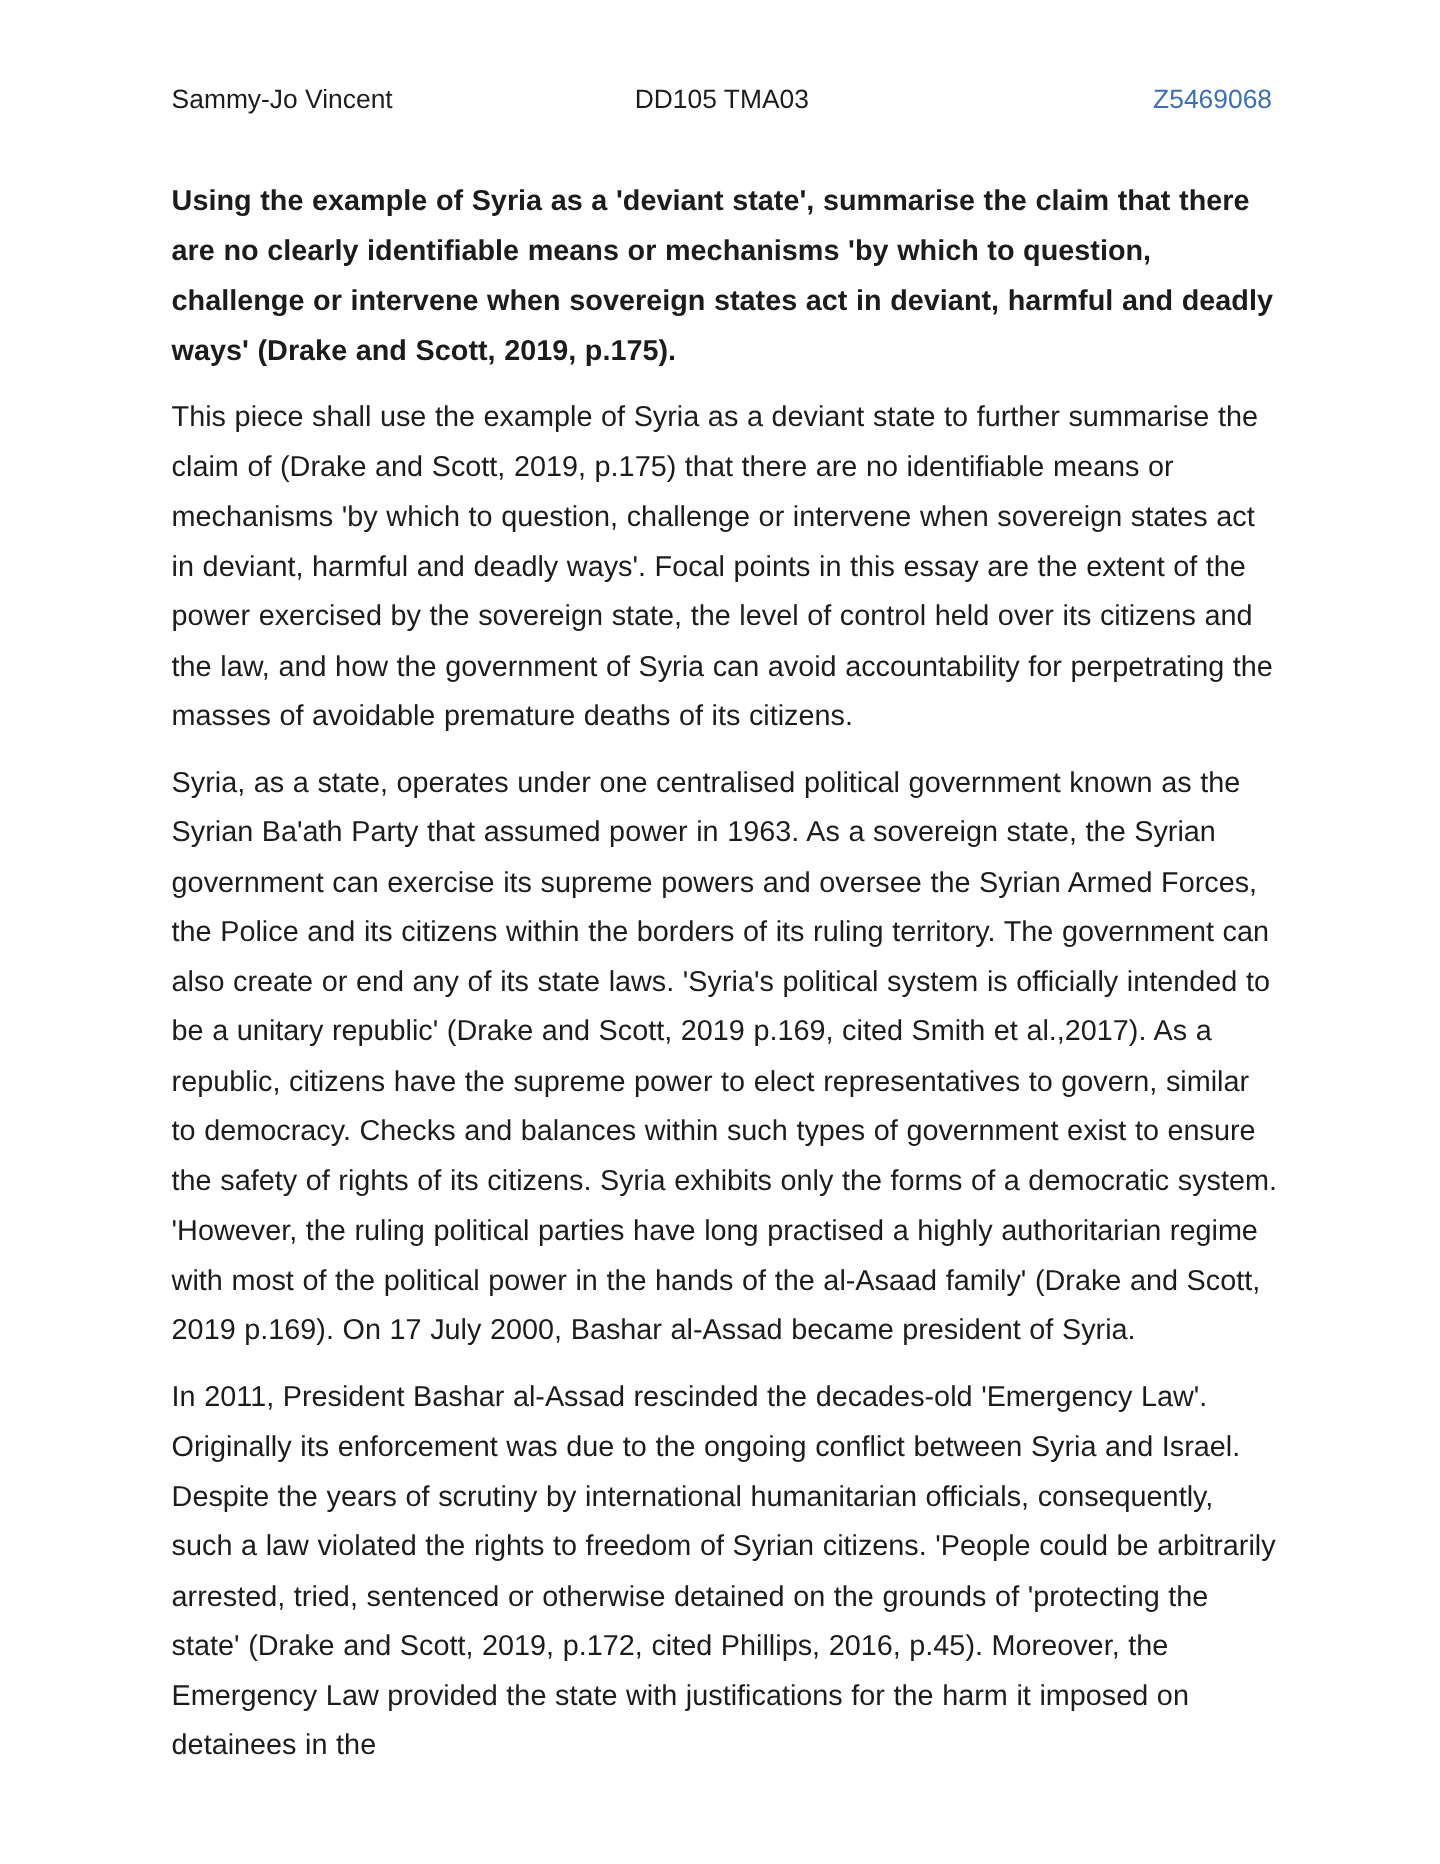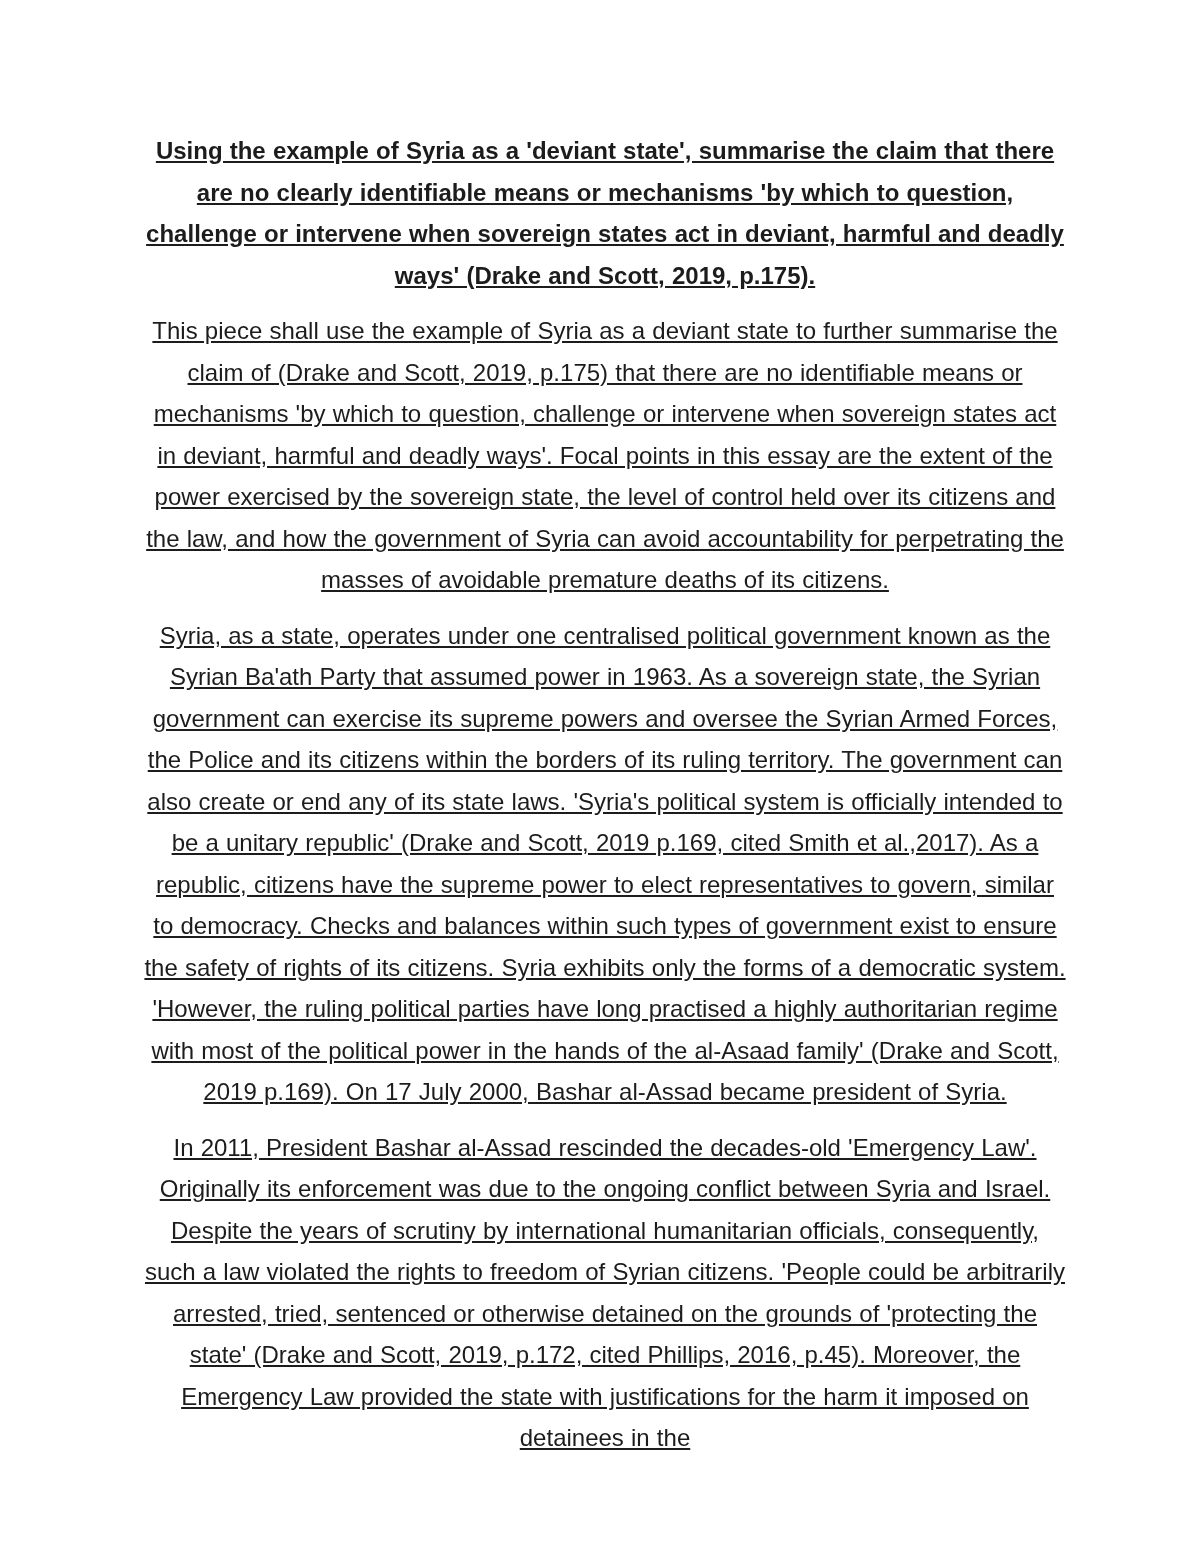--- a/index.html
+++ b/index.html
@@ -25,41 +25,45 @@
     align-items: baseline;
     font-size: 22px;
     line-height: 26px;
   }
   .doc-header .hcol-left  { flex: 1 1 0; text-align: left; }
   .doc-header .hcol-center{ flex: 1 1 0; text-align: center; }
   .doc-header .hcol-right { flex: 1 1 0; text-align: right; }
   .student-id { color: #3b6fb6; }
   .content {
     position: absolute;
-    top: 130px;
+    top: 147px;
     left: 143px;
     width: 924px;
-    text-align: center;
-    text-decoration: underline;
+    text-align: left;
   }
   .content p {
     margin: 0 0 14px 0;
     font-size: 24px;
     line-height: 41.5px;
     word-spacing: 0.5px;
   }
   .essay-title {
     font-weight: bold;
   }
 </style>
 </head>
 <body>
 
 <div class="page">
 
+  <div class="doc-header">
+    <span class="hcol-left">Sammy-Jo Vincent</span>
+    <span class="hcol-center">DD105 TMA03</span>
+    <span class="hcol-right student-id">Z5469068</span>
+  </div>
 
   <div class="content">
     <p class="essay-title">Using the example of Syria as a 'deviant state', summarise the claim that there are no clearly identifiable means or mechanisms 'by which to question, challenge or intervene when sovereign states act in deviant, harmful and deadly ways' (Drake and Scott, 2019, p.175).</p>
     <p>This piece shall use the example of Syria as a deviant state to further summarise the claim of (Drake and Scott, 2019, p.175) that there are no identifiable means or mechanisms 'by which to question, challenge or intervene when sovereign states act in deviant, harmful and deadly ways'. Focal points in this essay are the extent of the power exercised by the sovereign state, the level of control held over its citizens and the law, and how the government of Syria can avoid accountability for perpetrating the masses of avoidable premature deaths of its citizens.</p>
     <p>Syria, as a state, operates under one centralised political government known as the Syrian Ba'ath Party that assumed power in 1963. As a sovereign state, the Syrian government can exercise its supreme powers and oversee the Syrian Armed Forces, the Police and its citizens within the borders of its ruling territory. The government can also create or end any of its state laws. 'Syria's political system is officially intended to be a unitary republic' (Drake and Scott, 2019 p.169, cited Smith et al.,2017). As a republic, citizens have the supreme power to elect representatives to govern, similar to democracy. Checks and balances within such types of government exist to ensure the safety of rights of its citizens. Syria exhibits only the forms of a democratic system. 'However, the ruling political parties have long practised a highly authoritarian regime with most of the political power in the hands of the al-Asaad family' (Drake and Scott, 2019 p.169). On 17 July 2000, Bashar al-Assad became president of Syria.</p>
     <p>In 2011, President Bashar al-Assad rescinded the decades-old 'Emergency Law'. Originally its enforcement was due to the ongoing conflict between Syria and Israel. Despite the years of scrutiny by international humanitarian officials, consequently, such a law violated the rights to freedom of Syrian citizens. 'People could be arbitrarily arrested, tried, sentenced or otherwise detained on the grounds of 'protecting the state' (Drake and Scott, 2019, p.172, cited Phillips, 2016, p.45). Moreover, the Emergency Law provided the state with justifications for the harm it imposed on detainees in the</p>
   </div>
 
 </div>
 

